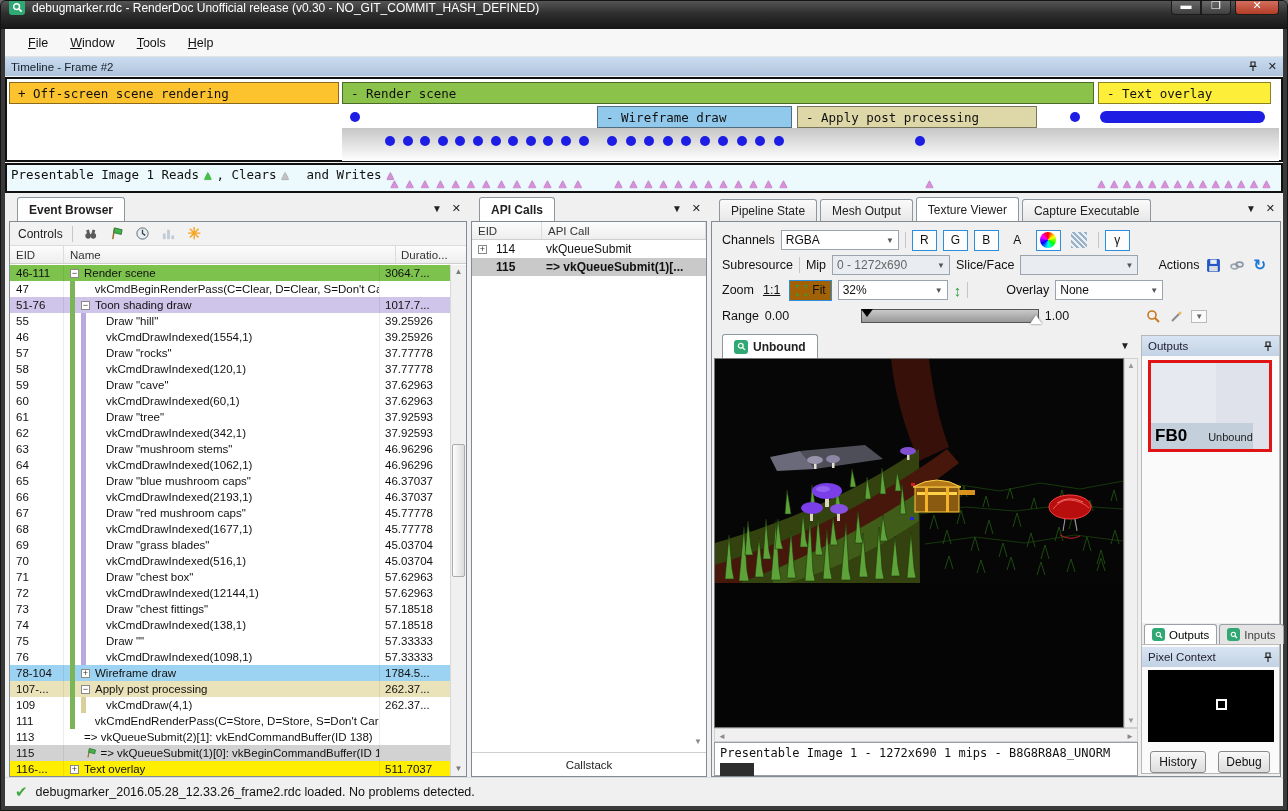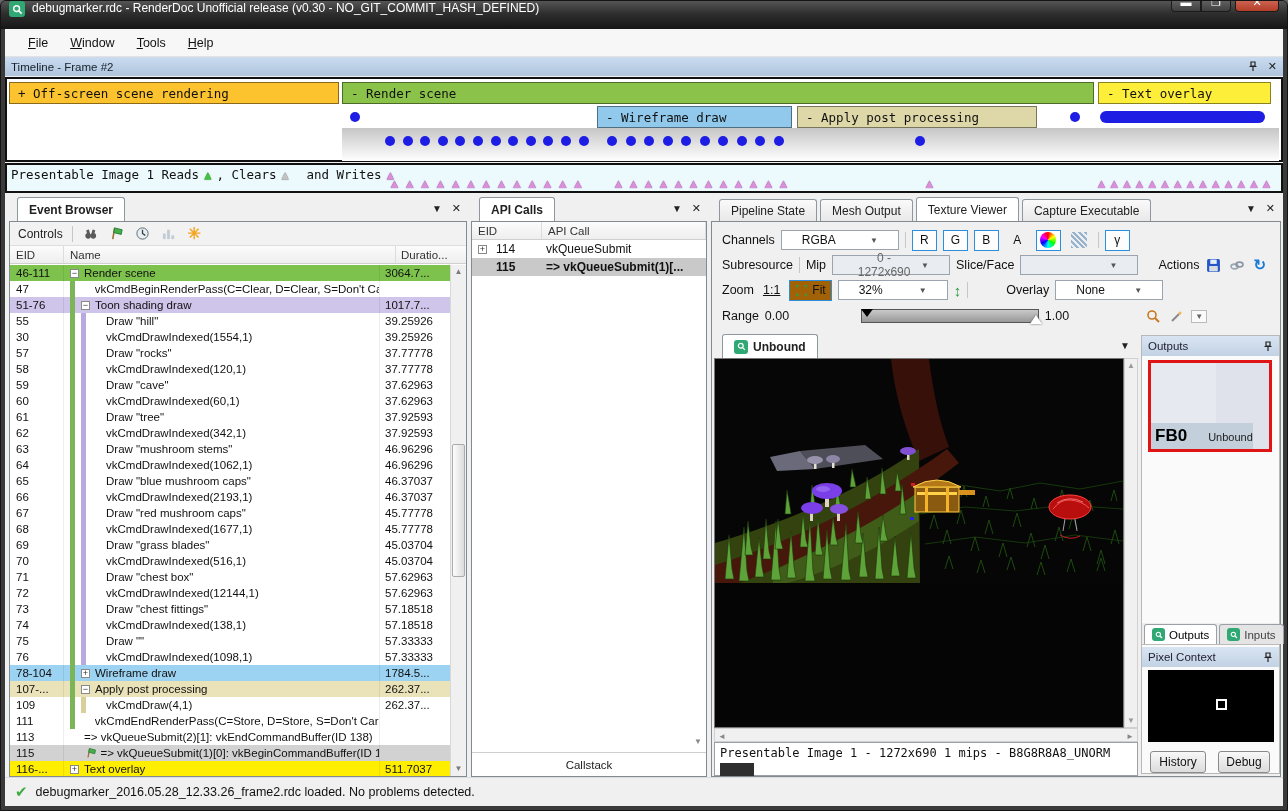--- a/index.html
+++ b/index.html
@@ -1,20 +1,20 @@
 <!DOCTYPE html>
 <html><head>
 <meta charset="utf-8">
 <style>
   html,body{margin:0;padding:0;background:#666;}
   *{box-sizing:border-box;}
   .window{width:1288px;height:811px;position:relative;background:#3a3a3a;border:1px solid #141414;
           font-family:"Liberation Sans",sans-serif;overflow:hidden;border-radius:6px 6px 0 0;}
   
-  .titlebar{height:28px;display:flex;align-items:flex-start;gap:7px;padding:0 8px;
+  .titlebar{height:28px;display:flex;align-items:flex-end;gap:7px;padding:14px 8px;
             background:linear-gradient(#555 0%,#2e2e2e 45%,#161616 100%);color:#fff;font-size:12px;}
   .rdico{display:inline-flex;align-items:center;justify-content:center;width:16px;height:16px;border-radius:3px;
          background:#2fa874;flex:0 0 auto;}
   .rdico svg{display:block;}
   .win-btns{margin-left:auto;display:flex;margin-top:-8px;}
   .win-btn{width:30px;height:19px;display:flex;align-items:center;justify-content:center;color:#fff;font-size:11px;
            background:linear-gradient(#7a7a7a,#3f3f3f);border:1px solid #1b1b1b;border-top:none;}
   .win-btn.close{background:linear-gradient(#e08173,#b33d27);width:44px;border-radius:0 0 4px 4px;}
   .win-btn.min{border-radius:0 0 0 4px;}
   .win-btn.max{border-radius:0 0 4px 0;margin-right:4px;}
@@ -81,21 +81,21 @@
   .api-row{display:flex;height:18px;font-size:12px;align-items:center;background:#fff;color:#111;}
   .api-eid{width:70px;display:flex;align-items:center;padding-left:6px;gap:4px;}
   .api-call{flex:1;padding-left:4px;white-space:nowrap;overflow:hidden;}
   .api-row.sel{background:#c9c9c9;font-weight:bold;}
   .callstack-foot{position:absolute;left:0;right:0;bottom:0;height:24px;border-top:1px solid #cfcfcf;
                   display:flex;align-items:center;justify-content:center;font-size:11.5px;color:#222;background:#fff;}
   .mini-combo-arr{position:absolute;right:4px;top:-16px;font-size:8px;color:#888;}
   
   .tv-body{background:#f0f0f0;}
   .tv-row{position:absolute;left:0;display:flex;align-items:center;gap:6px;font-size:12.5px;color:#111;height:24px;padding-left:10px;}
-  .combo{height:20px;border:1px solid #9aa4ae;background:#fff;display:flex;align-items:center;padding:0 20px;font-size:12px;position:relative;}
+  .combo{height:20px;border:1px solid #9aa4ae;background:#fff;display:flex;align-items:center;padding:0 4px;font-size:12px;position:relative;}
   .combo .carr{margin-left:auto;font-size:8px;color:#555;padding-left:6px;}
   .combo.disabled{background:#e9edf1;color:#666;}
   .chanbtn{width:25px;height:21px;border:1px solid #2e8ede;background:#fdfdfd;display:flex;align-items:center;justify-content:center;font-size:12px;color:#111;}
   .chanbtn.flat{border-color:transparent;background:transparent;}
   .wheel{width:16px;height:16px;border-radius:50%;background:conic-gradient(#f00,#ff0,#0f0,#0ff,#00f,#f0f,#f00);}
   .checker{width:16px;height:16px;background:repeating-linear-gradient(45deg,#9ab2c8 0 2px,#e9eff5 2px 4px);}
   .icbox{width:25px;height:21px;border:1px solid transparent;display:flex;align-items:center;justify-content:center;}
   .icbox.on{border-color:#2e8ede;background:#fdfdfd;}
   .fitbox{height:21px;border:1px solid #2e8ede;background:#a16207;display:flex;align-items:center;gap:4px;padding:0 5px;font-size:12px;}
   .range-track{height:14px;width:178px;background:linear-gradient(#c9c9c9,#989898);border:1px solid #555;position:relative;}
@@ -333,21 +333,21 @@
               <div class="col-eid">55</div>
               <div class="col-name">
                 <span class="guide" style="background: rgb(124, 181, 88);"></span>
                 <span class="guide" style="background: rgb(185, 169, 224);"></span>
                 <span class="leafpad"></span>
                 <span class="ev-text">Draw "hill"</span>
               </div>
               <div class="col-dur">39.25926</div>
             </div>
             <div class="ev-row">
-              <div class="col-eid">30</div>
+              <div class="col-eid">46</div>
               <div class="col-name">
                 <span class="guide" style="background: rgb(124, 181, 88);"></span>
                 <span class="guide" style="background: rgb(185, 169, 224);"></span>
                 <span class="leafpad"></span>
                 <span class="ev-text">vkCmdDrawIndexed(1554,1)</span>
               </div>
               <div class="col-dur">39.25926</div>
             </div>
             <div class="ev-row">
               <div class="col-eid">57</div>

